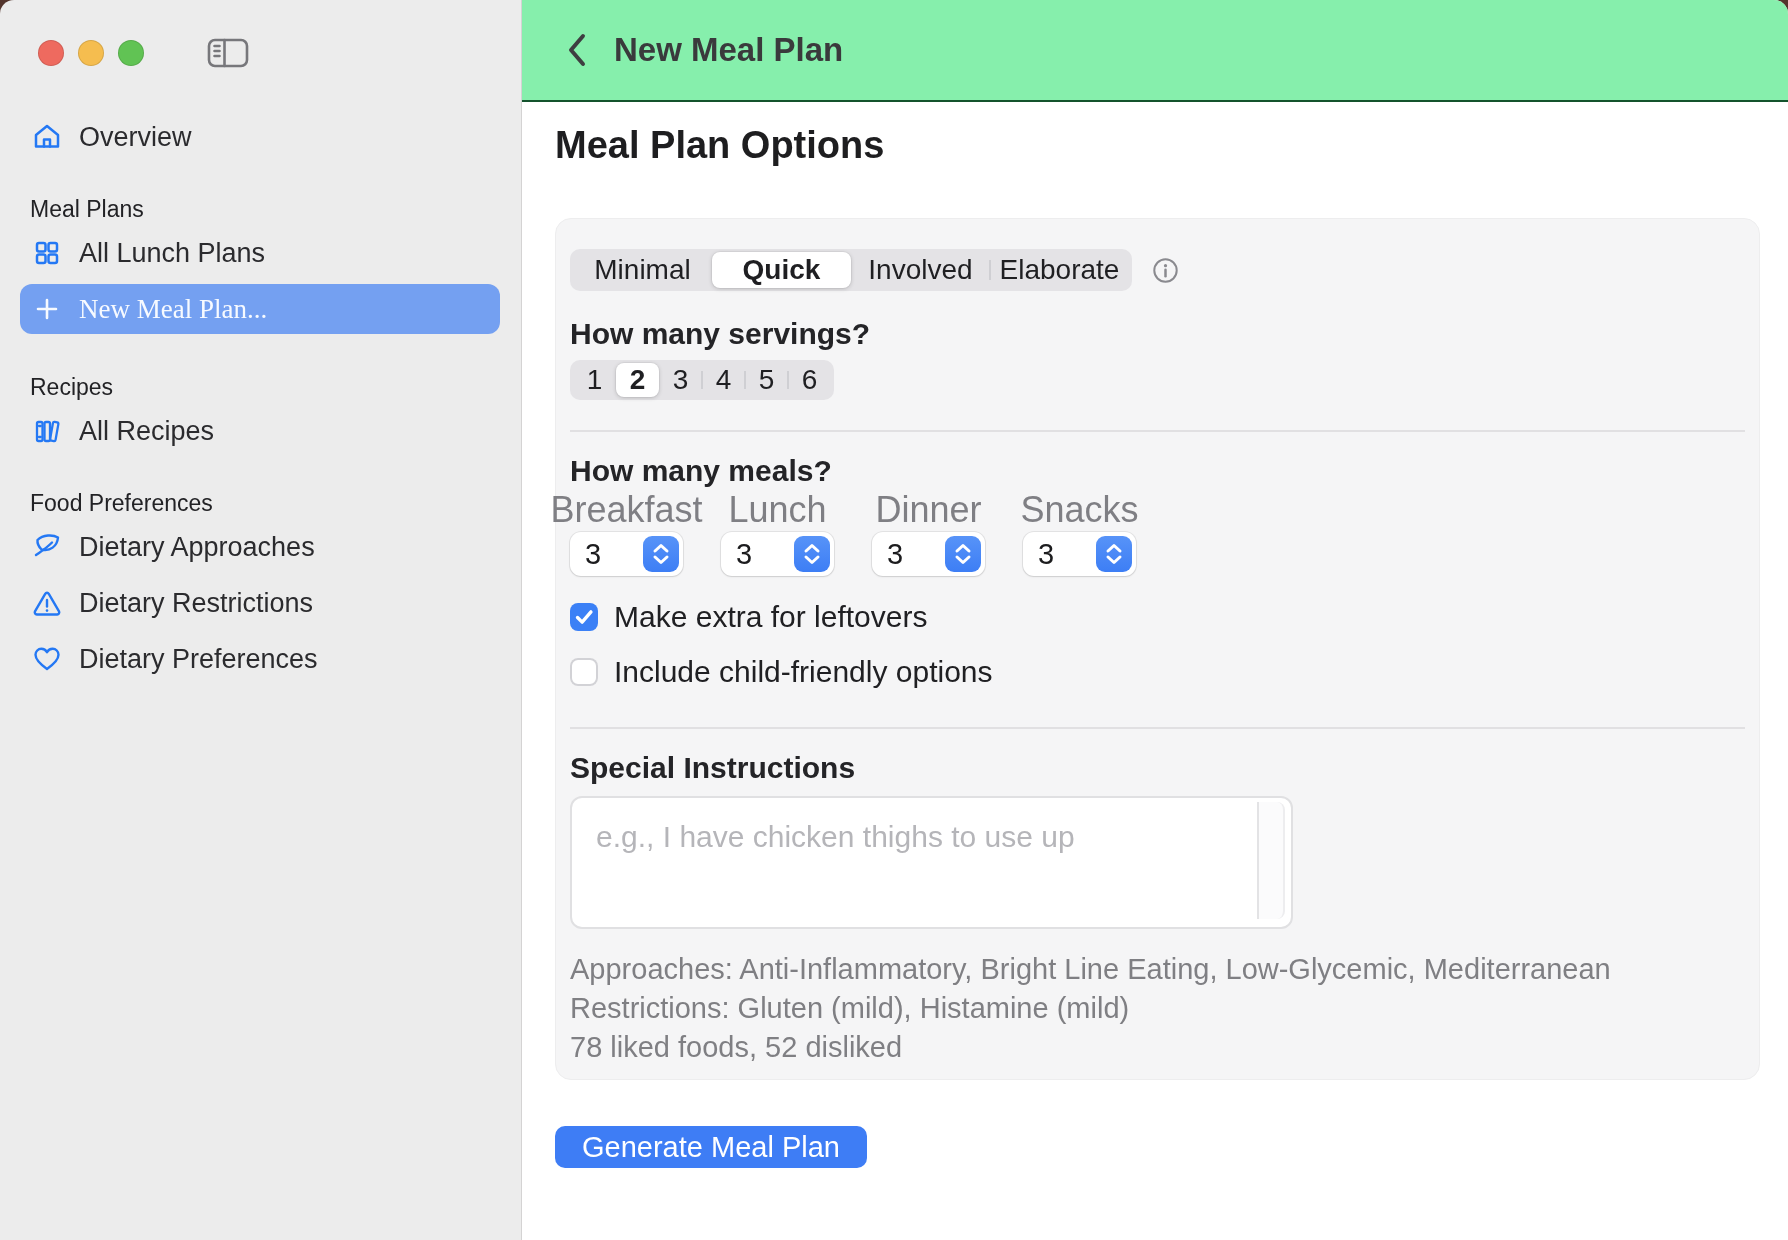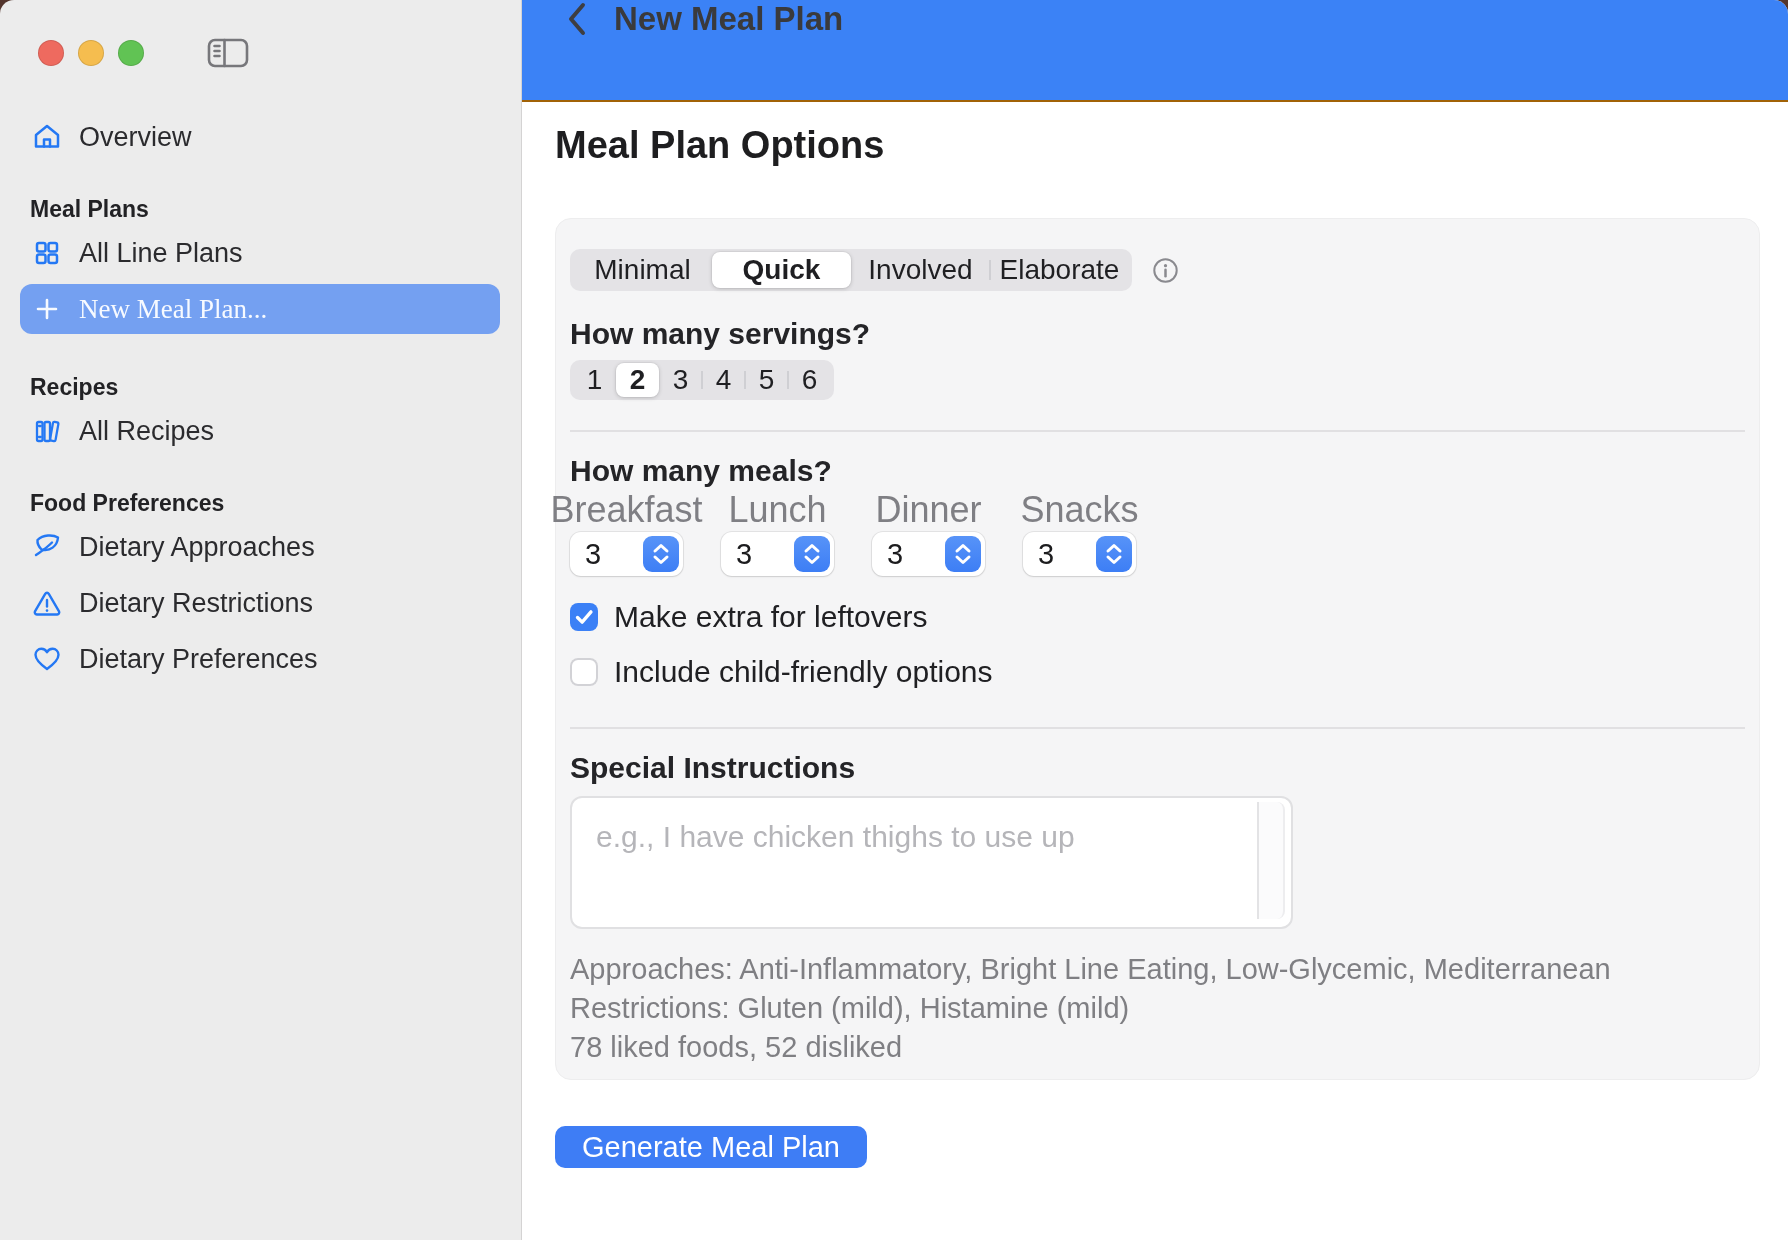--- a/index.html
+++ b/index.html
@@ -36,32 +36,32 @@
     height:50px; margin:0 0 0 20px; width:480px;
     padding-left:10px; border-radius:12px;
     font-size:27px; color:#2b2b2e;
   }
   .srow .sicon { width:34px; height:34px; margin-right:15px; display:flex; align-items:center; justify-content:center; color:#2478f4; }
   .srow.selected { background:#74a0f1; color:#f7faff;font-family:Liberation Serif, serif; }
   .srow.selected .sicon { color:#f7faff; }
 
   .sheader {
     margin:0 0 0 30px; height:30px; display:flex; align-items:center;
-    font-size:23px; font-weight:bold; color:#222225;
+    font-size:23px; font-weight:normal; color:#222225;
   }
   .mt44 { margin-top:44px; } .mt38 { margin-top:38px; } .mt32 { margin-top:32px; }
   .mt6 { margin-top:6px; } .mt4 { margin-top:4px; }
 
   
   .main { flex:1; background:#ffffff; display:flex; flex-direction:column; }
   .titlebar {
     height:102px; flex:0 0 102px;
-    background:#3b82f6;
-    border-bottom:2px solid #a16207;
-    display:flex; align-items:flex-start;
+    background:#86efac;
+    border-bottom:2px solid #14532d;
+    display:flex; align-items:center;
     padding-left:44px;
   }
   .back-btn { display:flex; align-items:center; margin-right:26px; cursor:default; }
   .window-title { font-size:33px; font-weight:bold; color:#3a3a3c; }
 
   .content { padding:22px 0 0 33px; }
   .page-title { font-size:38px; font-weight:bold; color:#1e1e20; height:52px; }
 
   .panel {
     margin-top:42px;
@@ -184,21 +184,21 @@
 
     <div class="srow mt4">
       <span class="sicon">
         <svg width="34" height="34" viewBox="0 0 34 34" fill="none" stroke="currentColor" stroke-width="2.5">
           <rect x="7" y="7" width="8.5" height="8.5" rx="2"></rect>
           <rect x="18.5" y="7" width="8.5" height="8.5" rx="2"></rect>
           <rect x="7" y="18.5" width="8.5" height="8.5" rx="2"></rect>
           <rect x="18.5" y="18.5" width="8.5" height="8.5" rx="2"></rect>
         </svg>
       </span>
-      <span>All Line Plans</span>
+      <span>All Lunch Plans</span>
     </div>
 
     <div class="srow selected mt6">
       <span class="sicon">
         <svg width="34" height="34" viewBox="0 0 34 34" fill="none" stroke="currentColor" stroke-width="2.6" stroke-linecap="round">
           <path d="M17 8 V26 M8 17 H26"></path>
         </svg>
       </span>
       <span>New Meal Plan...</span>
     </div>

